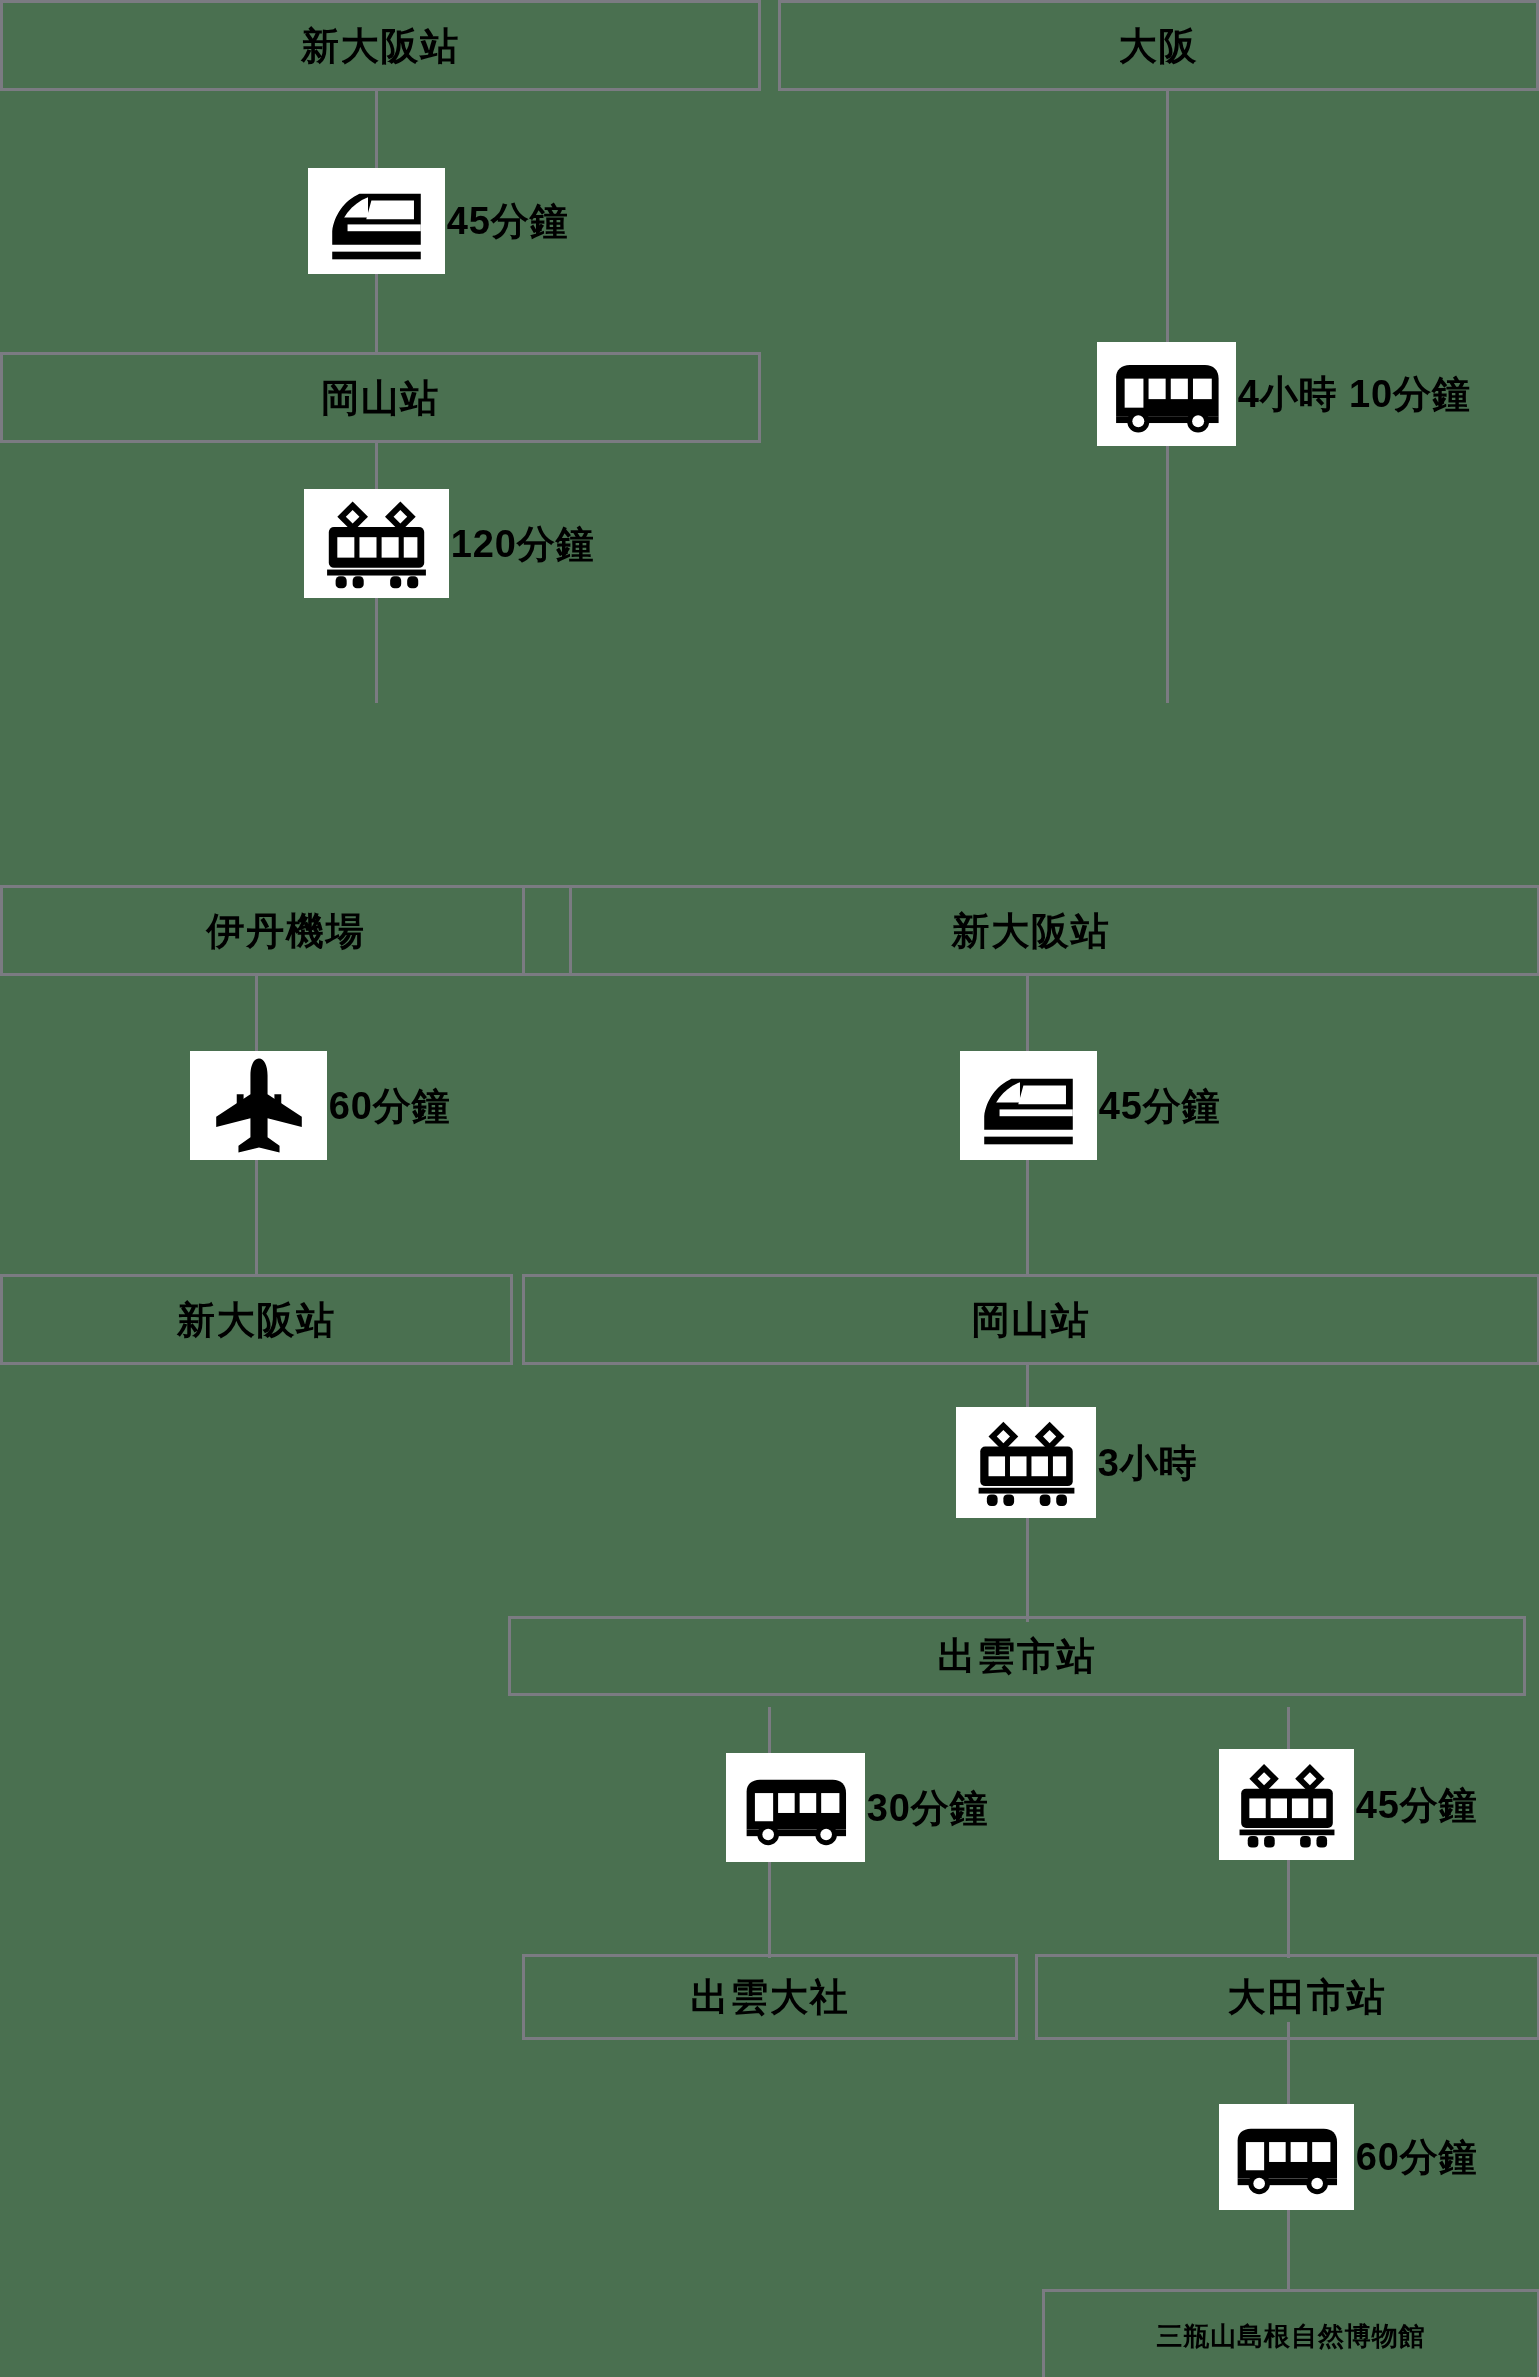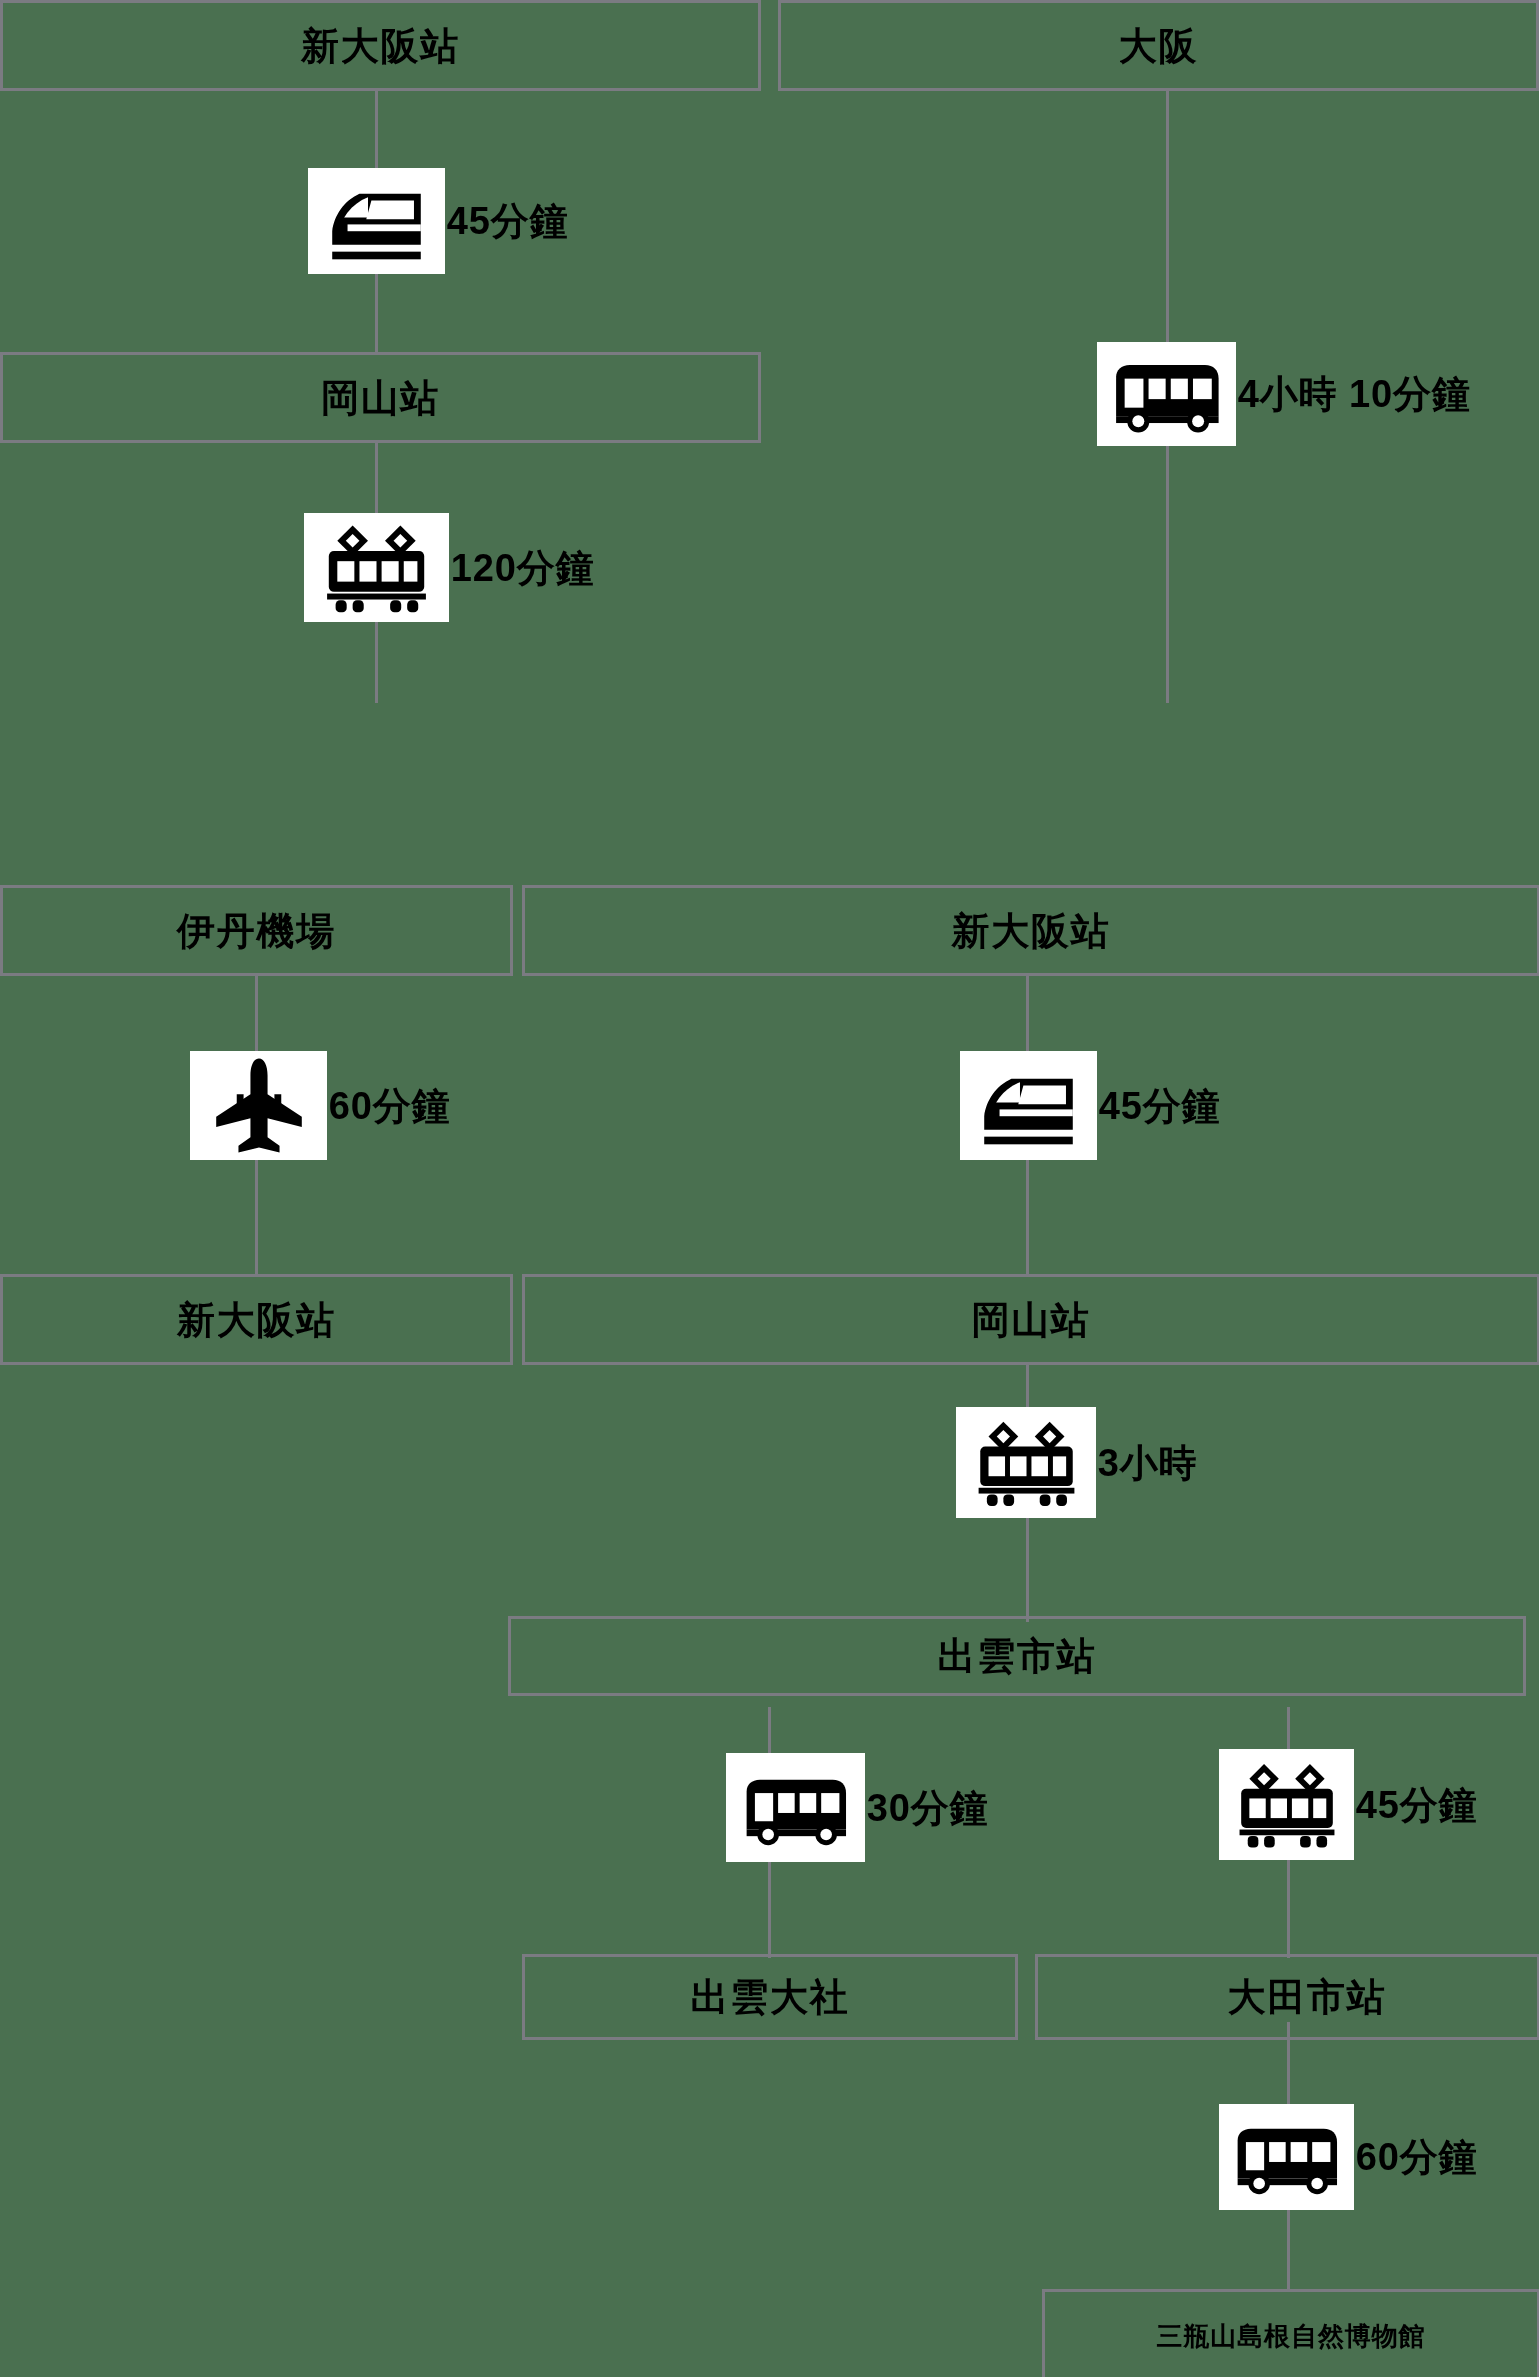--- a/index.html
+++ b/index.html
@@ -105,21 +105,21 @@
         <rect x="12" y="86" width="104" height="9" fill="#000"></rect>
       </svg>
     </span>
     <span class="chip-time">45分鐘</span>
   </div>
 
   <div class="node" style="left:0px; top:352px; width:761px; height:91px;">
     <span class="node-label">岡山站</span>
   </div>
 
-  <div class="chip" style="left:304px; top:513px;">
+  <div class="chip" style="left:304px; top:489px;">
     <span class="chip-icon" style="width:145px; height:109px;">
       <svg width="113" height="92" viewBox="0 0 132 108" aria-hidden="true">
         <path fill="#000" d="M38 4 L56 22 L38 40 L20 22 Z"></path>
         <path fill="#fff" d="M38 14 L46 22 L38 30 L30 22 Z"></path>
         <path fill="#000" d="M94 4 L112 22 L94 40 L76 22 Z"></path>
         <path fill="#fff" d="M94 14 L102 22 L94 30 L86 22 Z"></path>
         <rect x="10" y="34" width="112" height="48" rx="6" fill="#000"></rect>
         <rect x="20" y="46" width="20" height="24" fill="#fff"></rect>
         <rect x="46" y="46" width="20" height="24" fill="#fff"></rect>
         <rect x="72" y="46" width="20" height="24" fill="#fff"></rect>
@@ -158,21 +158,21 @@
   <div class="edge edge-v" style="left:1026px; top:975px; height:301px;"></div>
 
   <div class="edge edge-v" style="left:1026px; top:1365px; height:257px;"></div>
 
   <div class="edge edge-v" style="left:768px; top:1707px; height:251px;"></div>
 
   <div class="edge edge-v" style="left:1287px; top:1707px; height:251px;"></div>
 
   <div class="edge edge-v" style="left:1287px; top:2022px; height:270px;"></div>
 
-  <div class="node" style="left:0px; top:885px; width:513px; height:91px;">
+  <div class="node" style="left:0px; top:885px; width:572px; height:91px;">
     <span class="node-label">伊丹機場</span>
   </div>
 
   <div class="node" style="left:522px; top:885px; width:1018px; height:91px;">
     <span class="node-label">新大阪站</span>
   </div>
 
   <div class="chip" style="left:190px; top:1051px;">
     <span class="chip-icon" style="width:137px; height:109px;">
       <svg width="96" height="101" viewBox="0 0 112 118" aria-hidden="true">

